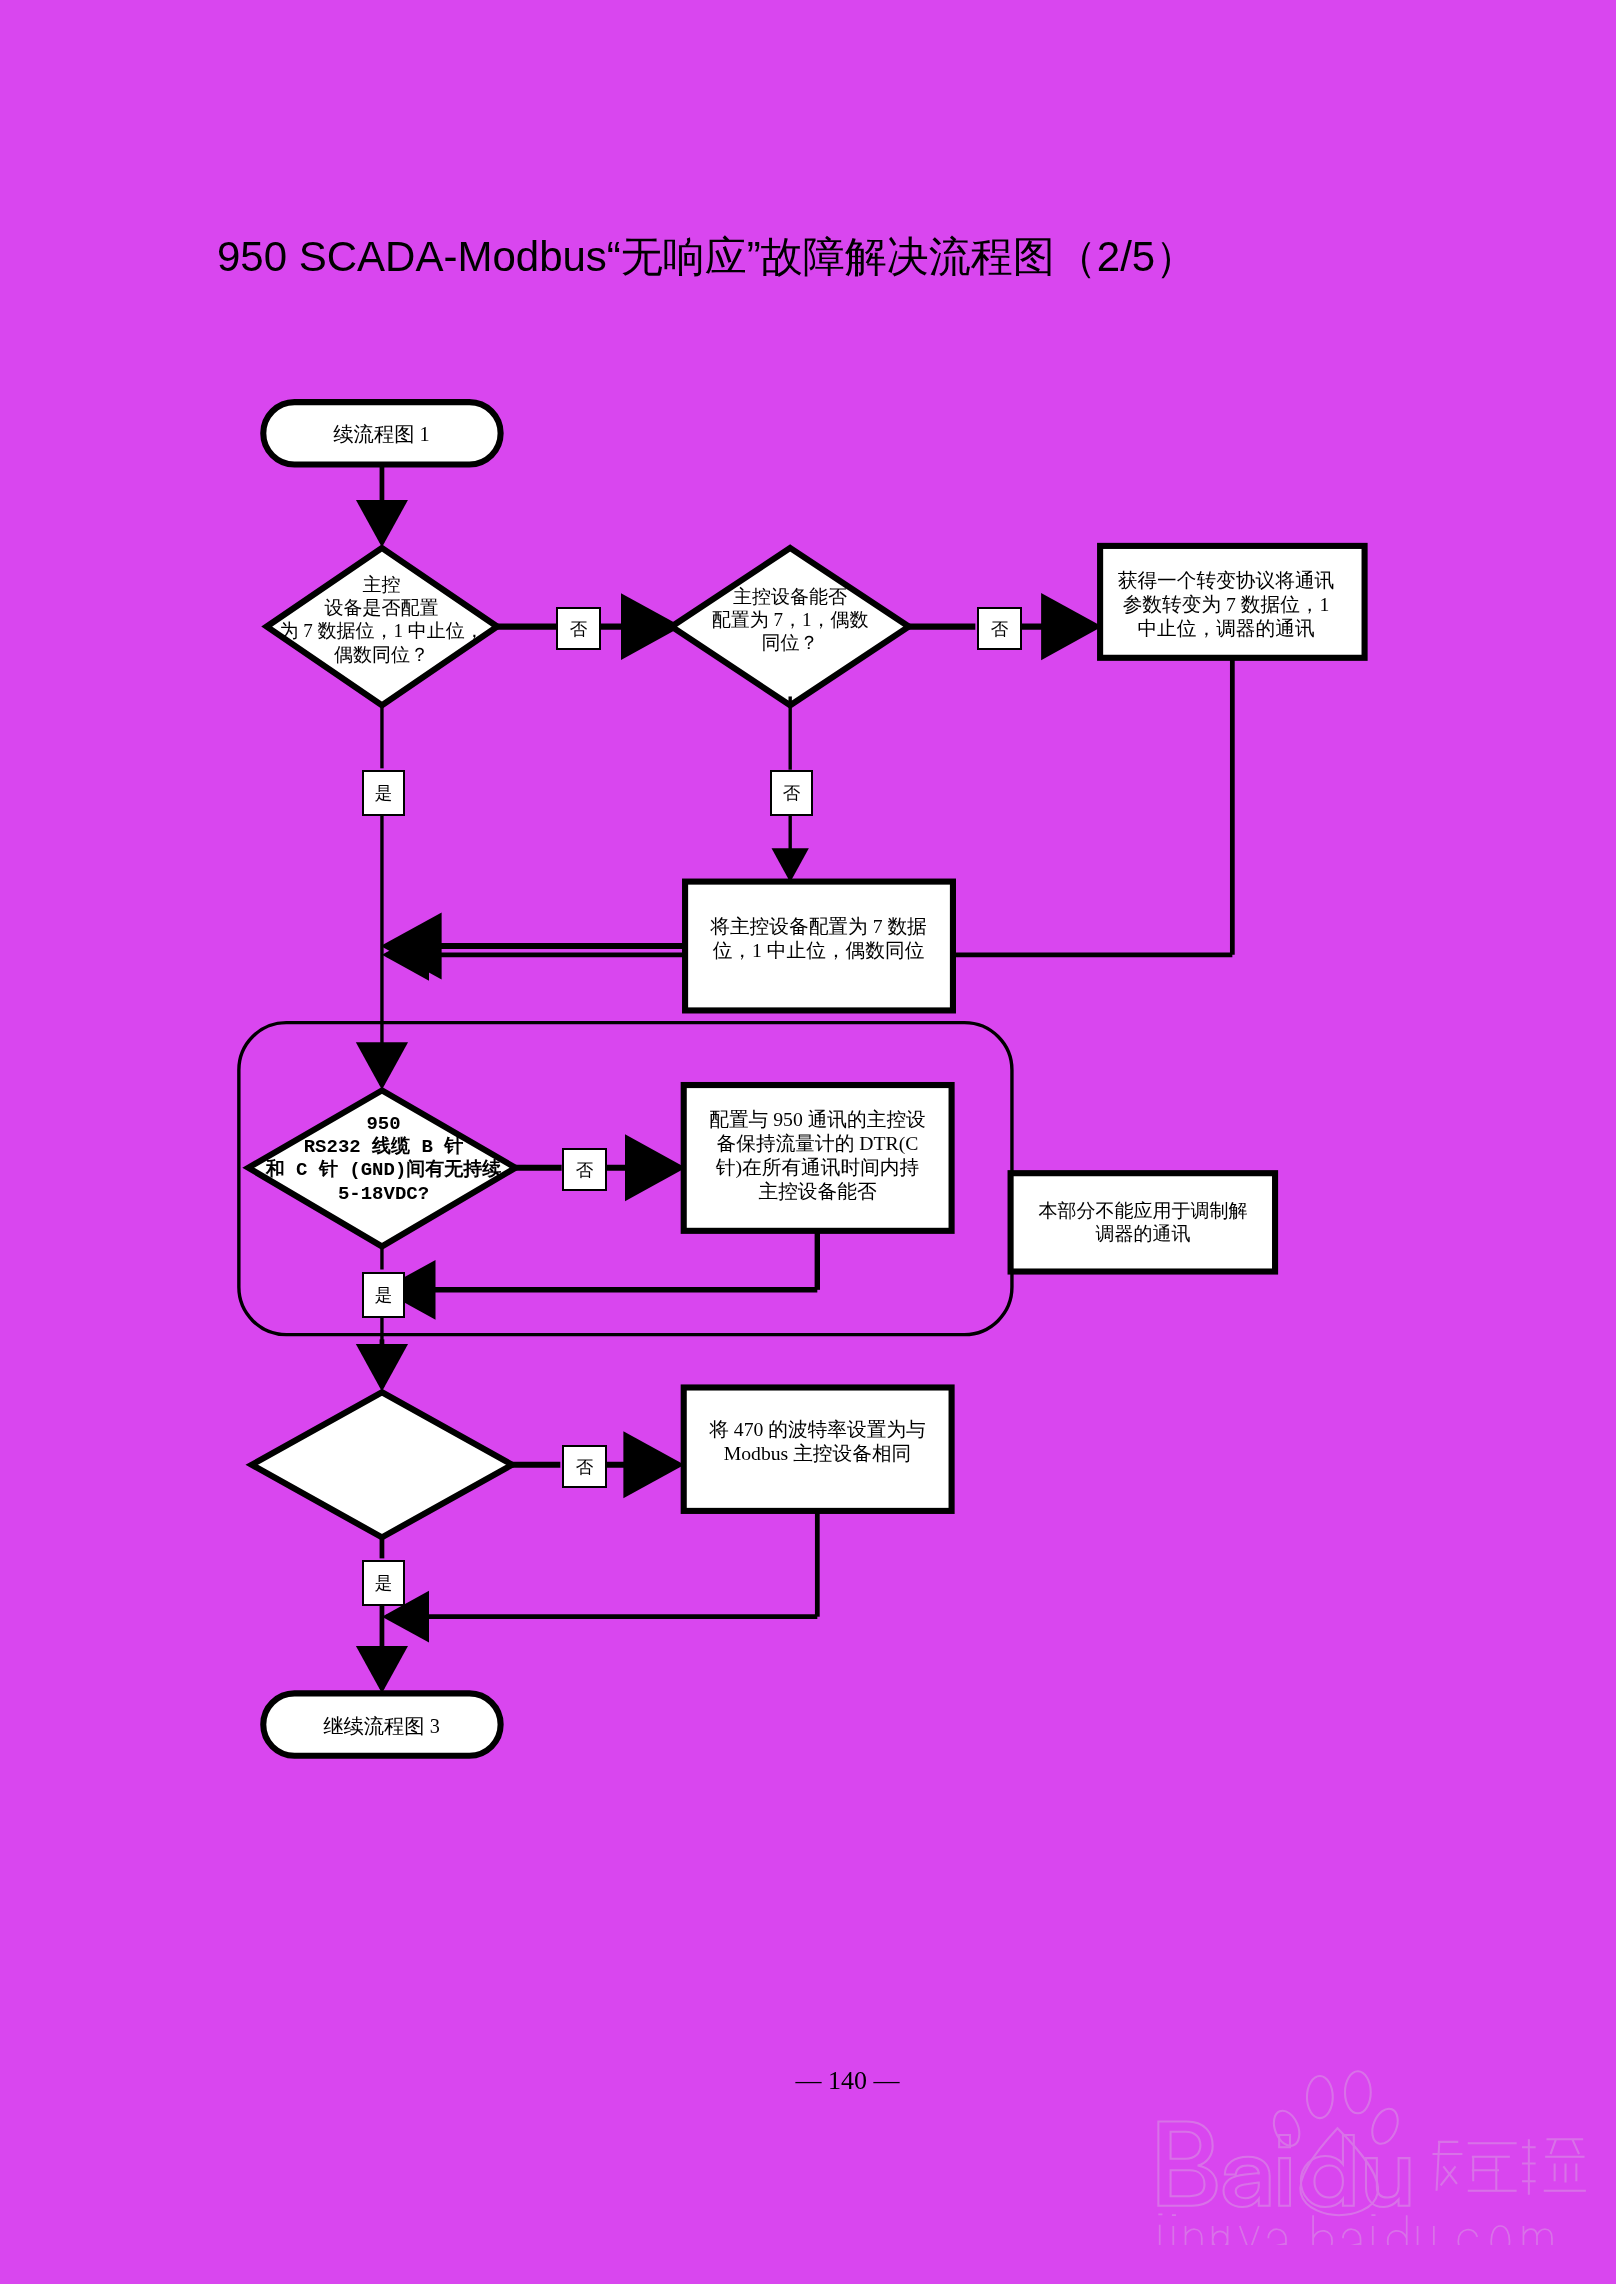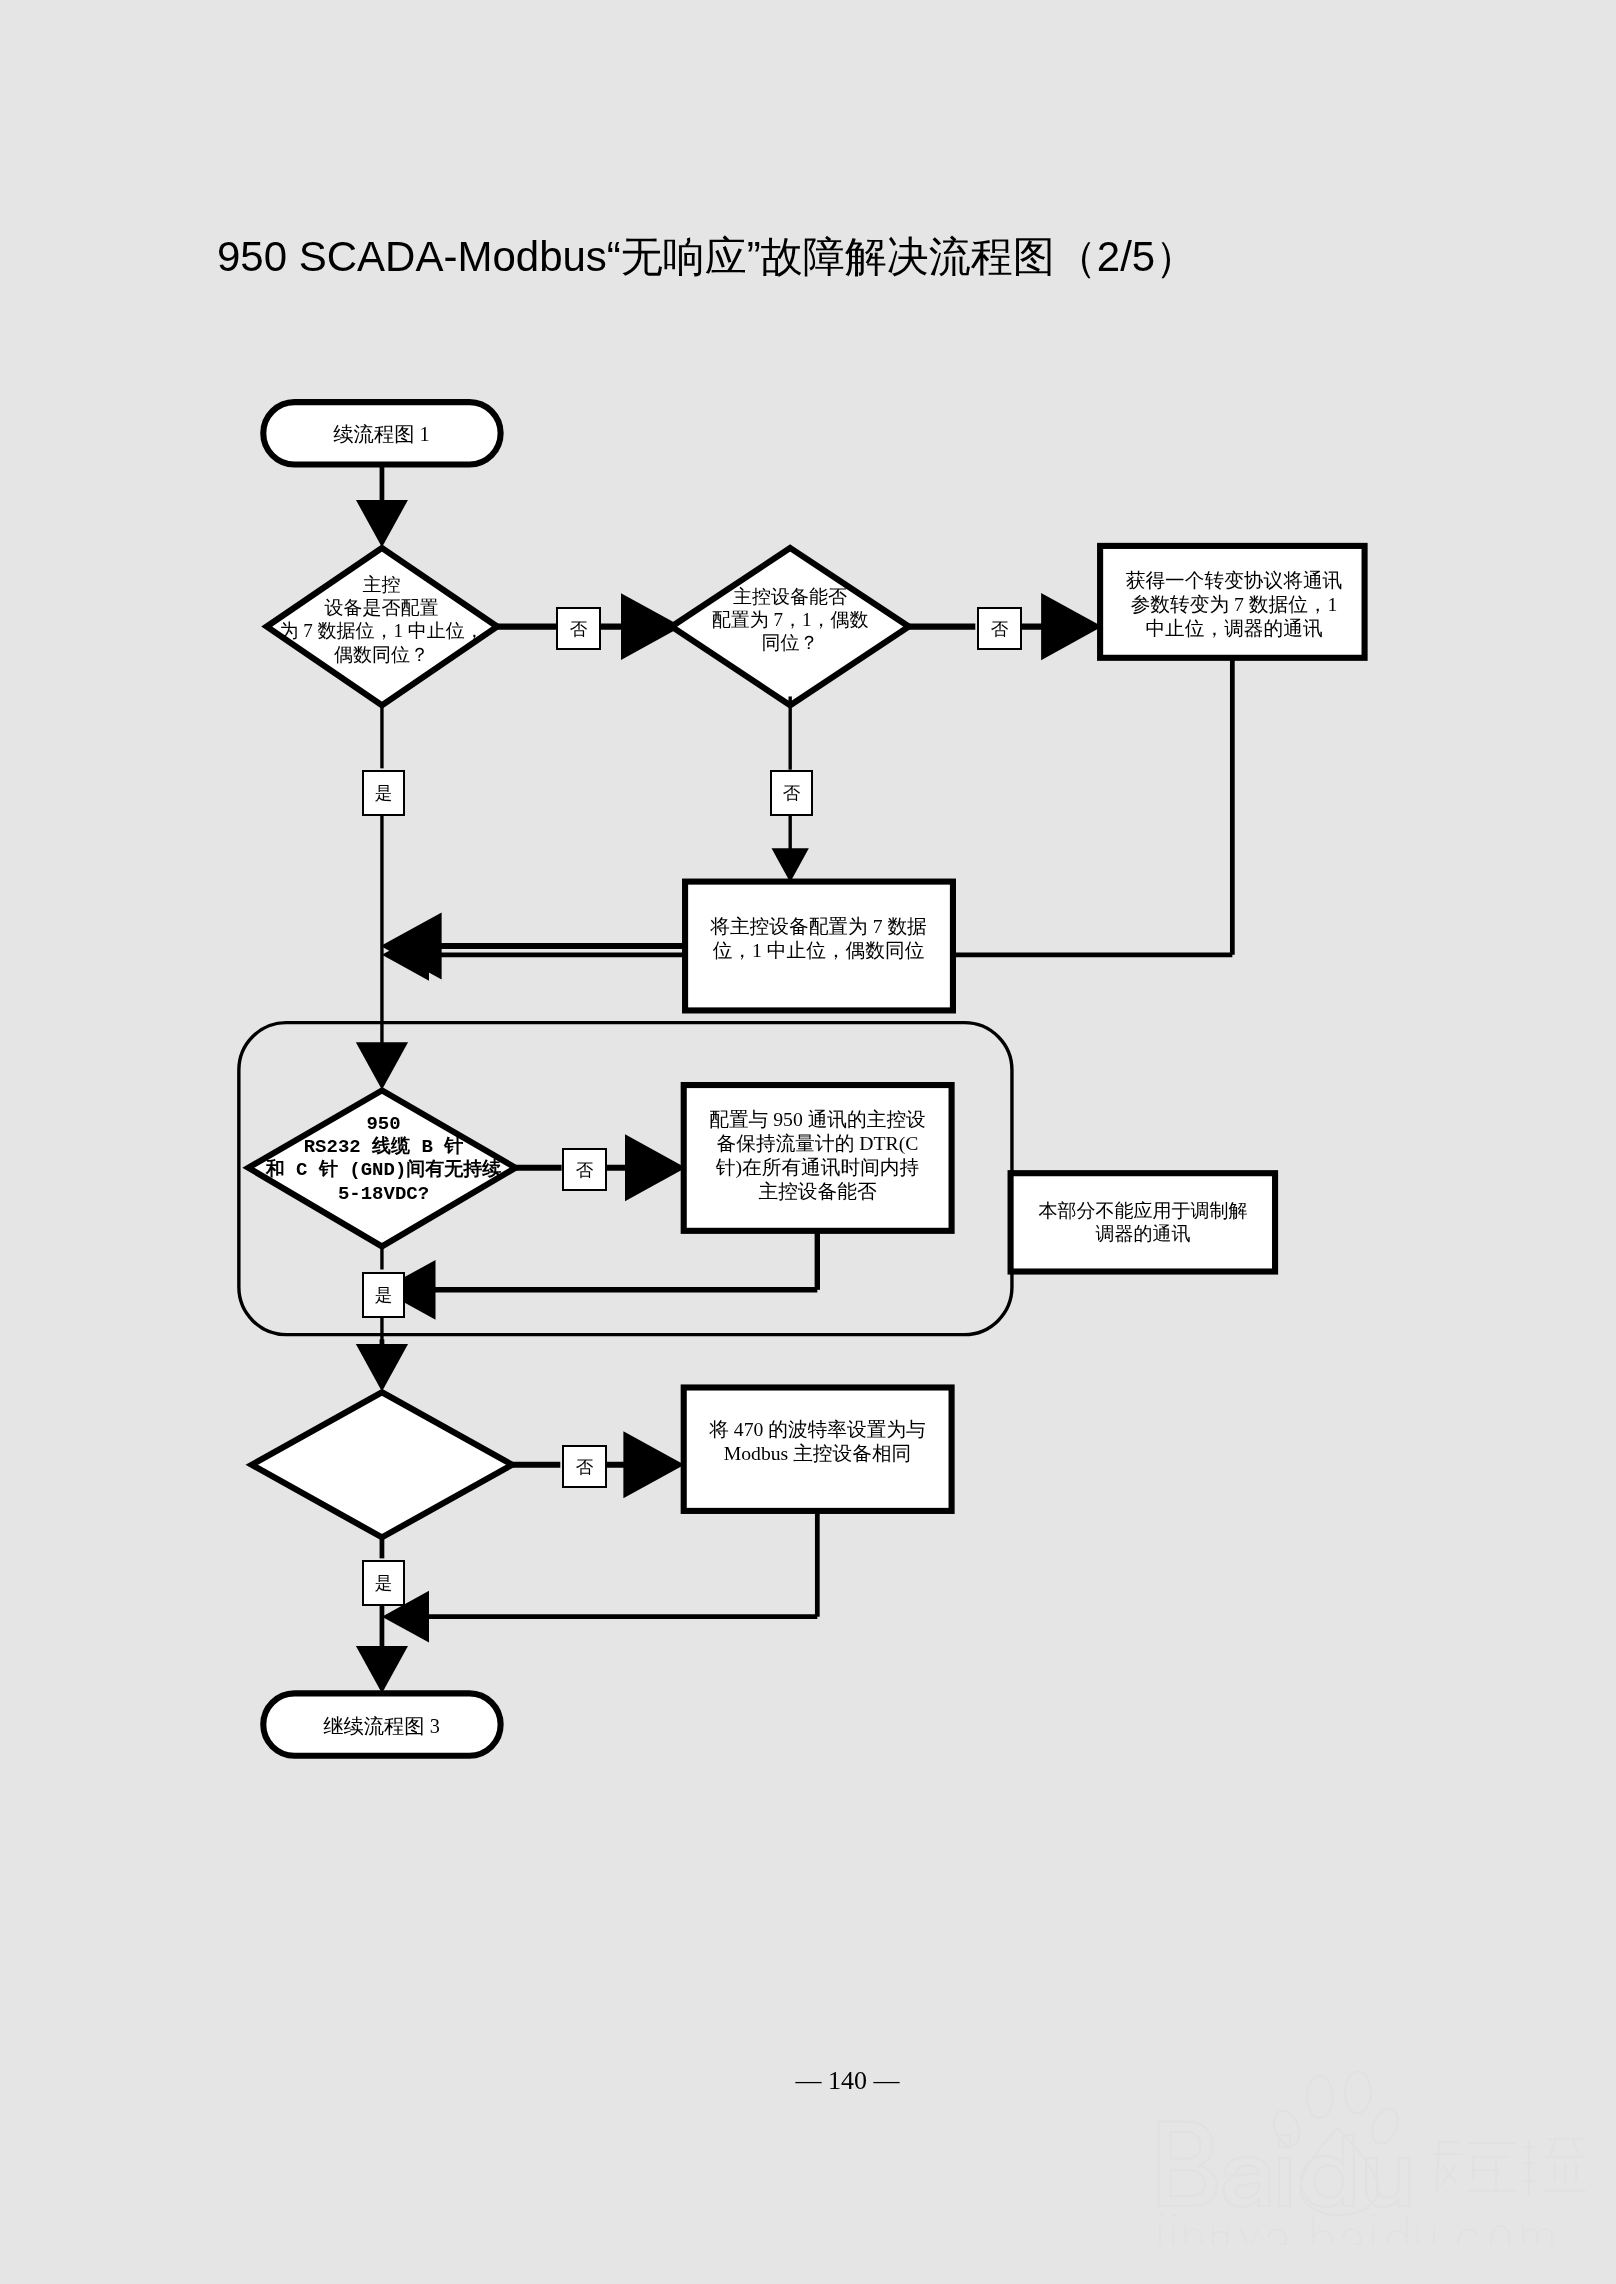--- a/index.html
+++ b/index.html
@@ -10,21 +10,21 @@
   body {
     width: 1617px;
     height: 2284px;
     position: relative;
     font-family: "Liberation Serif", "DejaVu Serif", serif;
     overflow: hidden;
   }
   #page {
     position: absolute;
     inset: 0;
-    background: #e5e5e5;
+    background: #d946ef;
   }
   #title {
     position: absolute;
     left: 217px;
     top: 229px;
     font-family: "Liberation Sans", "DejaVu Sans", sans-serif;
     font-size: 42px;
     font-weight: 400;
     color: #000;
     letter-spacing: 0px;
@@ -180,21 +180,21 @@
     <div>为 7 数据位，1 中止位，</div>
     <div>偶数同位？</div>
   </div>
 
   <div class="node-text n-dec" style="left:668px; top:585px; width:244px;">
     <div>主控设备能否</div>
     <div>配置为 7，1，偶数</div>
     <div>同位？</div>
   </div>
 
-  <div class="node-text n-proc" style="left:1104px; top:568px; width:244px;margin-left:8px;">
+  <div class="node-text n-proc" style="left:1104px; top:568px; width:244px;">
     <div>获得一个转变协议将通讯</div>
     <div>参数转变为 7 数据位，1</div>
     <div>中止位，调器的通讯</div>
   </div>
 
   <div class="node-text n-proc" style="left:690px; top:914px; width:257px;">
     <div>将主控设备配置为 7 数据</div>
     <div>位，1 中止位，偶数同位</div>
   </div>
 

